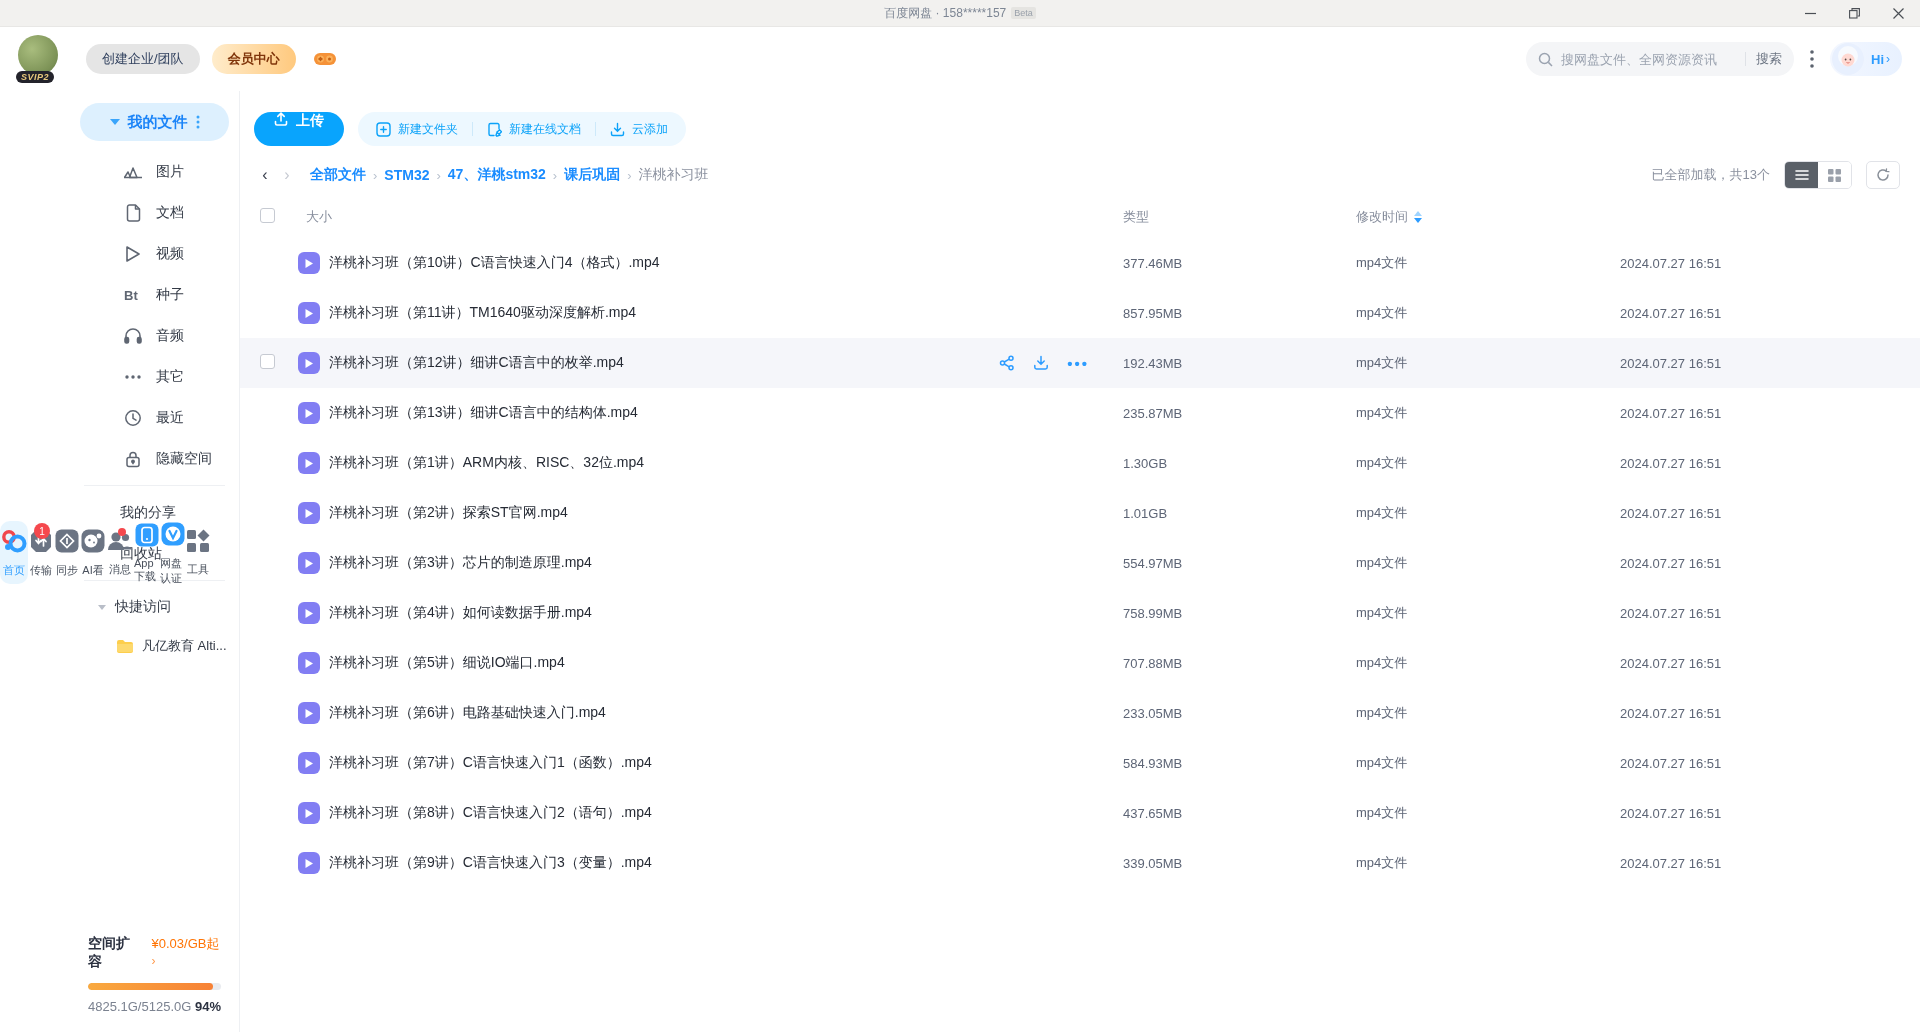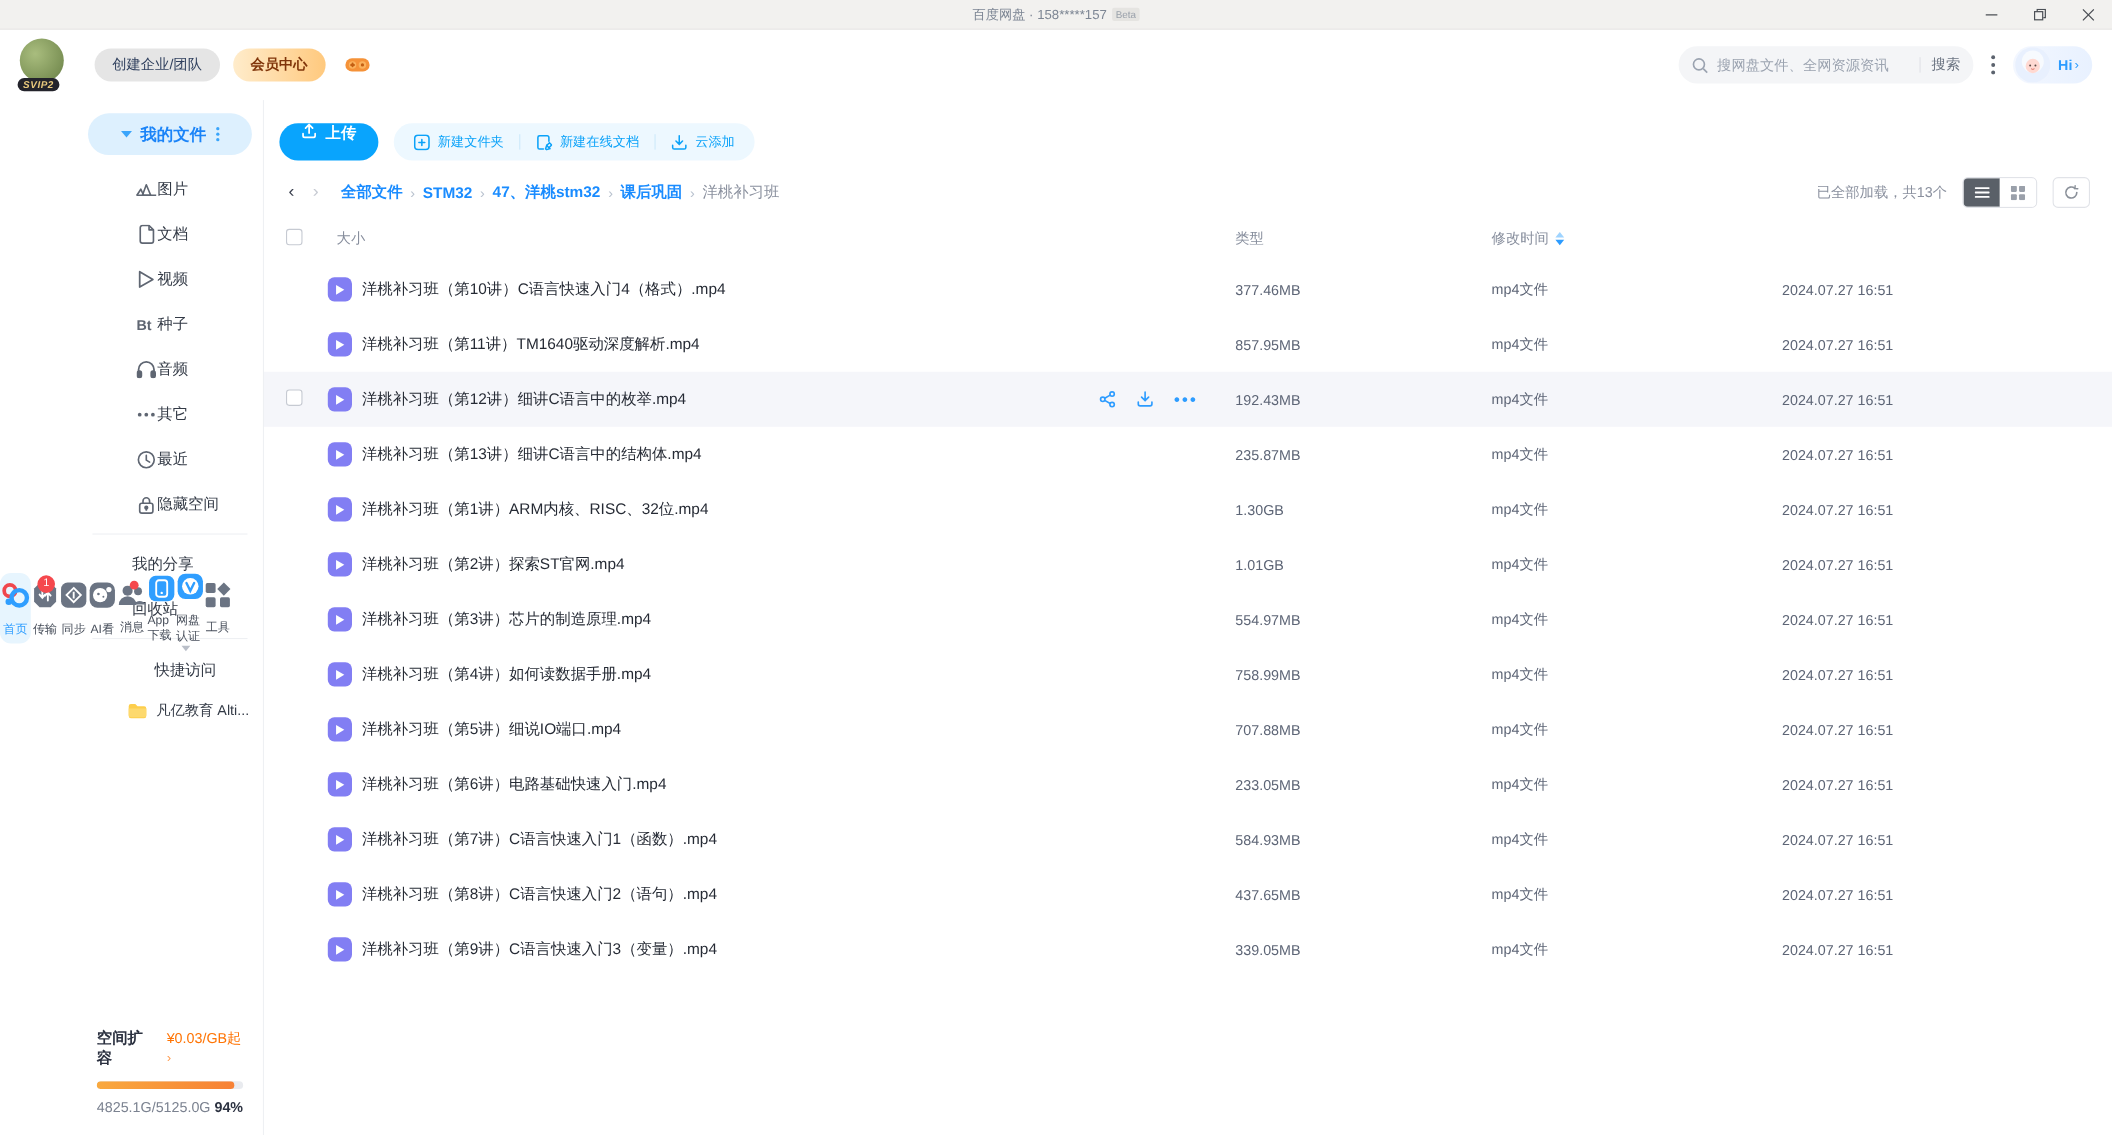--- a/index.html
+++ b/index.html
@@ -59,28 +59,28 @@
   .rail-spacer { flex:1; }
 
   
   .sidebar { width:170px; border-right:1px solid #eef0f3; display:flex; flex-direction:column; padding-top:12px; }
   .myfiles-pill { margin:0 10px; height:38px; background:#ddf0fe; border-radius:19px; display:flex;
     align-items:center; justify-content:center; gap:8px; cursor:pointer; }
   .myfiles-pill .lbl { color:#1b84f8; font-weight:bold; font-size:15px; }
   .tri-down { width:0; height:0; border-left:5px solid transparent; border-right:5px solid transparent;
     border-top:6px solid #3aa5fb; }
   .side-list { margin-top:10px; }
-  .cat-item { height:41px; display:flex; align-items:center; padding-left:53px; 
+  .cat-item { height:41px; display:flex; align-items:center; padding-left:53px; gap:13px;
     font-size:14px; color:#333a46; cursor:pointer; }
   .cat-item .c-ic { width:20px; display:flex; justify-content:center; color:#5f6672; }
   .side-divider { height:1px; background:#eef0f3; margin:6px 14px; }
   .side-link { height:41px; display:flex; align-items:center; padding-left:50px; font-size:14px;
     color:#333a46; cursor:pointer; }
   .quick-head { height:40px; display:flex; align-items:center; padding-left:28px; gap:9px;
-    font-size:14px; color:#333a46; cursor:pointer;flex-direction:column; }
+    font-size:14px; color:#333a46; cursor:pointer; }
   .tri-sm { width:0; height:0; border-left:4px solid transparent; border-right:4px solid transparent;
     border-top:5px solid #b9bec8; }
   .quick-item { height:38px; display:flex; align-items:center; padding-left:46px; gap:8px;
     font-size:13px; color:#333a46; cursor:pointer; white-space:nowrap; }
   .storage { margin-top:auto; padding:10px 18px 18px; }
   .storage-top { display:flex; align-items:flex-start; gap:12px; }
   .storage-title { font-size:14px; font-weight:bold; color:#2b3140; }
   .storage-price { font-size:13px; font-weight:normal; color:#ff7404; cursor:pointer; }
   .storage-arrow { color:#ff9a4d; font-size:12px; }
   .progress { margin-top:12px; height:7px; border-radius:4px; background:#e9ebef; overflow:hidden; }

